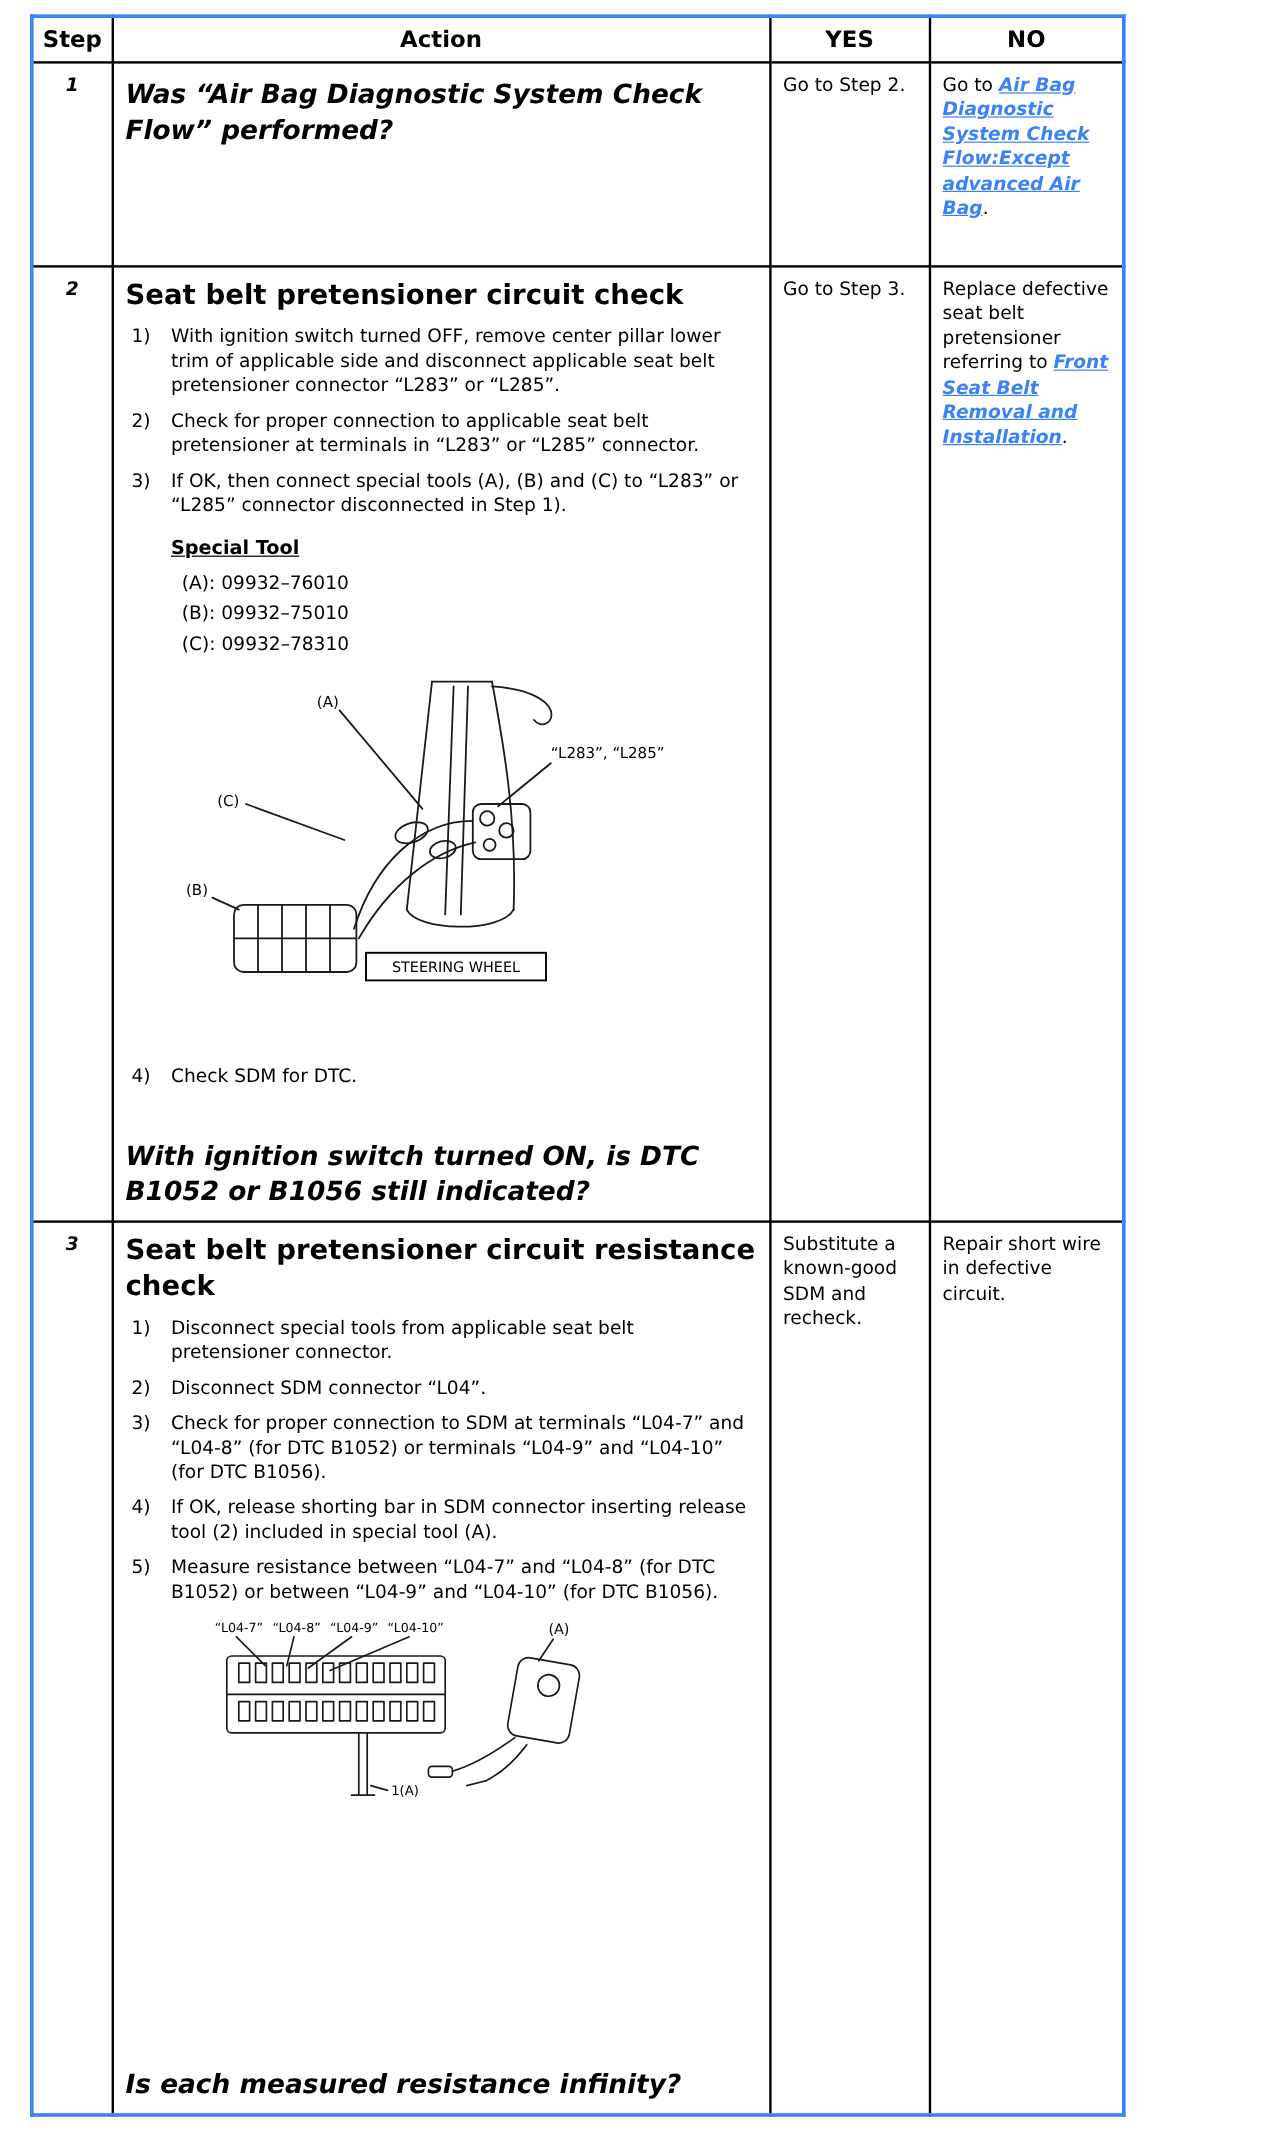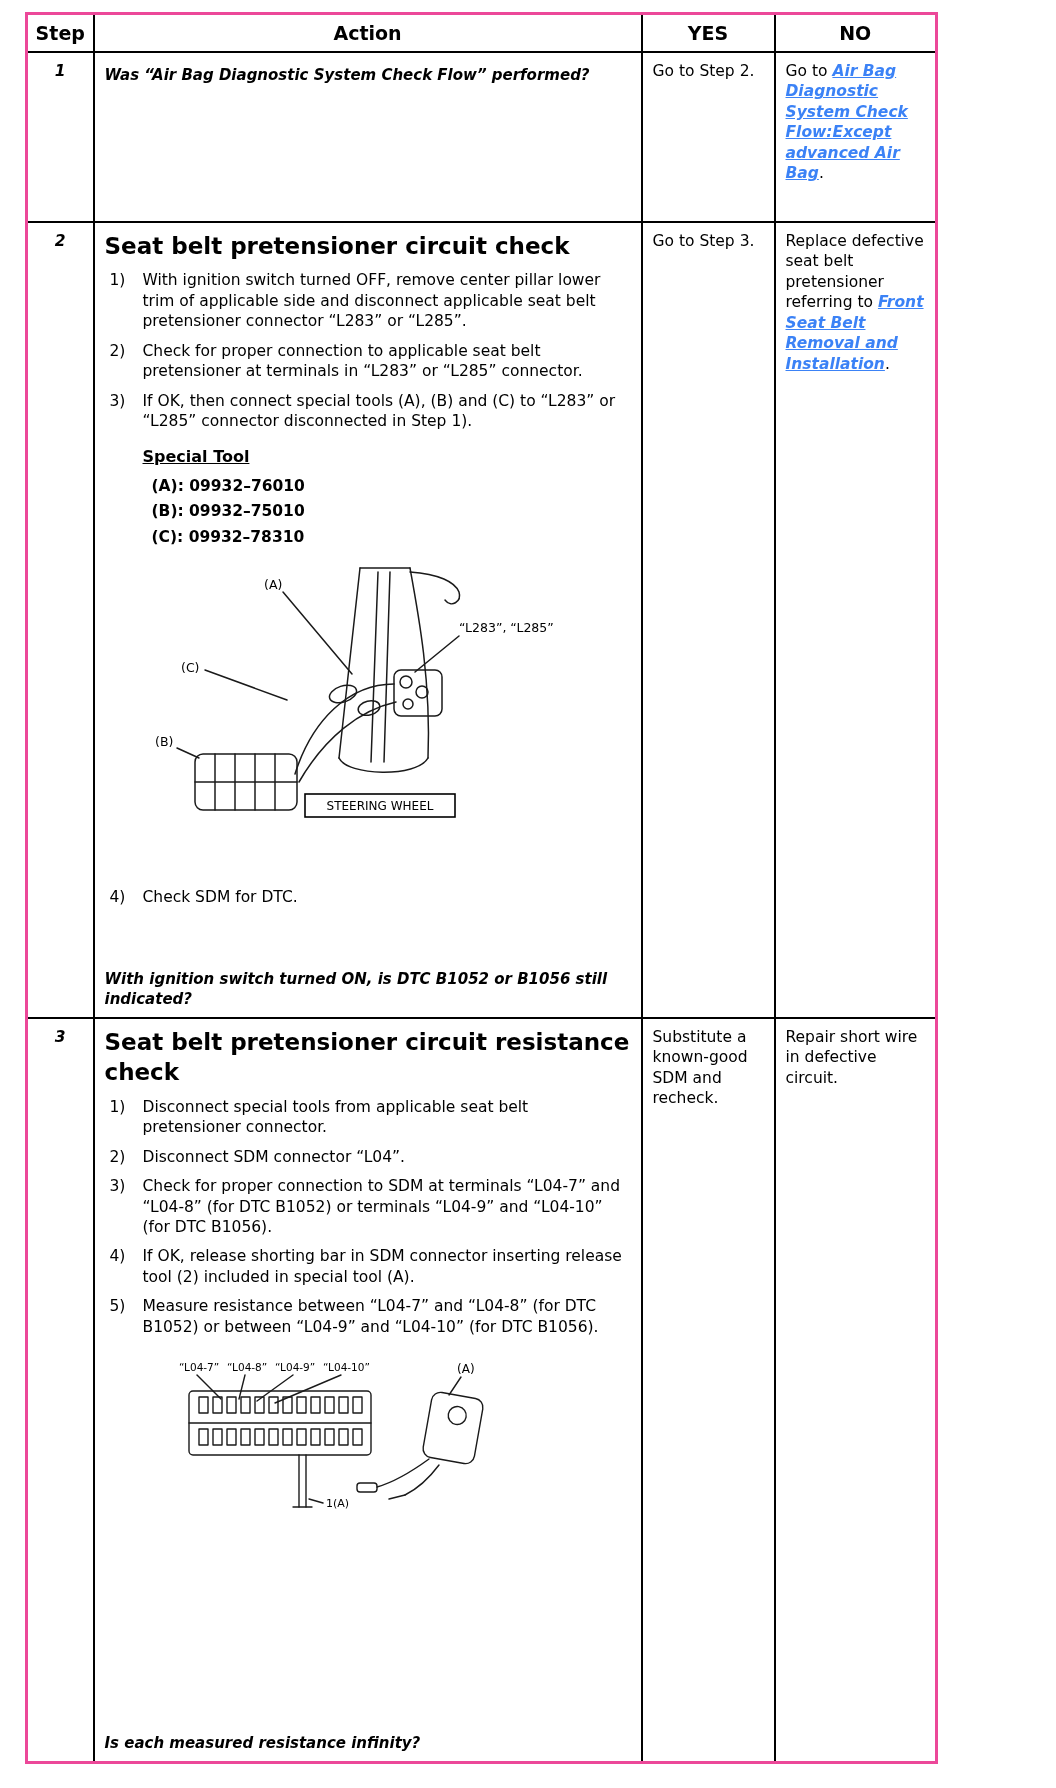--- a/index.html
+++ b/index.html
@@ -1,49 +1,49 @@
 <!DOCTYPE html>
 <html><head>
 <meta charset="utf-8">
 <style>
   * { box-sizing: border-box; }
   html,body { margin:0; padding:0; background:#ffffff; }
   body { font-family:"DejaVu Sans","Liberation Sans",sans-serif; color:#000; }
   .page { width:1056px; height:1788px; background:#fff; position:relative; overflow:hidden; }
 
-  table.diag { border-collapse:collapse; table-layout:fixed; margin:12px 0 0 25px; border:3px solid #ec4899; }
+  table.diag { border-collapse:collapse; table-layout:fixed; margin:12px 0 0 25px; border:3px solid #3b82f6; }
   .diag th, .diag td { border:2px solid #000; vertical-align:top; }
   .diag th { font-size:19px; font-weight:bold; padding:7px 4px; text-align:center; }
   .diag td { padding:8px 10px; font-size:15.5px; line-height:1.32; }
 
   .step-cell { text-align:center; font-size:30px; font-weight:bold; font-style:italic; padding-top:4px; }
 
   .cellwrap { display:flex; flex-direction:column; }
   .wrap1 { height:152px; }
   .wrap2 { height:778px; }
   .wrap3 { height:726px; }
 
   .action-title { font-weight:bold; font-size:23px; margin:0 0 9px 0; }
   .litem { display:flex; margin:0 0 9px 5px; }
   .litem .num { flex:0 0 33px; }
   .litem .txt { flex:1; padding-right:4px; }
   .item4 { margin-top:44px; }
 
   .tool-heading { font-weight:bold; text-decoration:underline; font-size:16px; margin:5px 0 7px 38px; }
-  .tool-line { font-weight:bold; font-size:15.5px; margin:2px 0 3px 47px; }
-
-  .question { font-weight:bold; font-style:italic; font-size:15px; line-height:1.35; }
+  .tool-line { font-weight:normal; font-size:15.5px; margin:2px 0 3px 47px; }
+
+  .question { font-weight:bold; font-style:italic; font-size:22px; line-height:1.35; }
   .qtop { margin:4px 0 0 0; }
   .qbottom { margin-top:auto; padding-top:10px;font-style:italic; }
 
   .yn-text { font-size:15.5px; line-height:1.32; }
   .doclink { font-weight:bold; font-style:italic; text-decoration:underline; color:#3b82f6; cursor:pointer; }
 
   .figwrap1 { margin:12px 0 0 42px; }
-  .figwrap2 { margin:11px 0 0 70px; }
+  .figwrap2 { margin:0 0 0 70px; }
   svg.fig text { font-family:"DejaVu Sans","Liberation Sans",sans-serif; }
 </style>
 </head>
 <body>
 
 <div class="page">
   <table class="diag">
     <colgroup>
       <col style="width:67px">
       <col style="width:548px">

